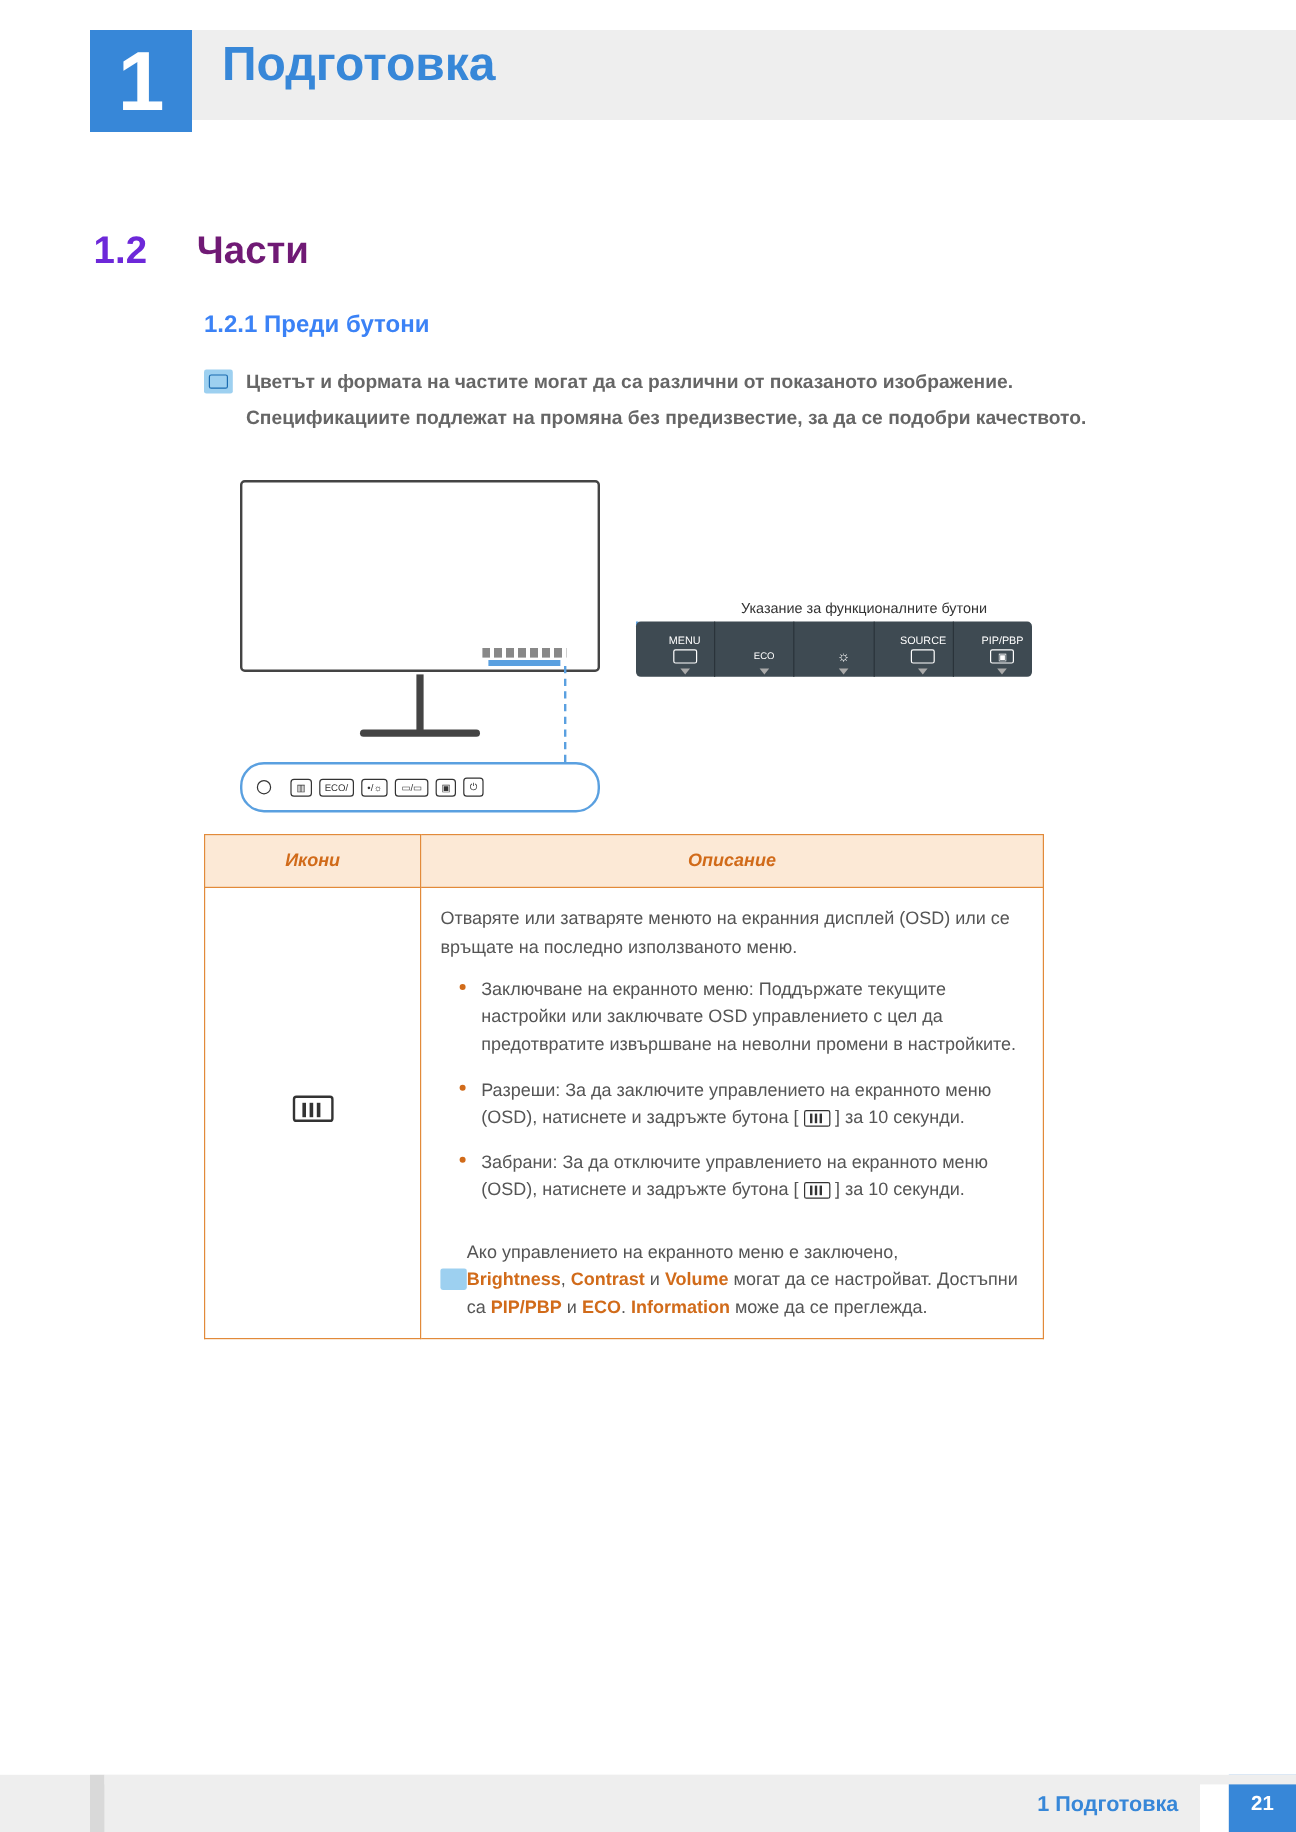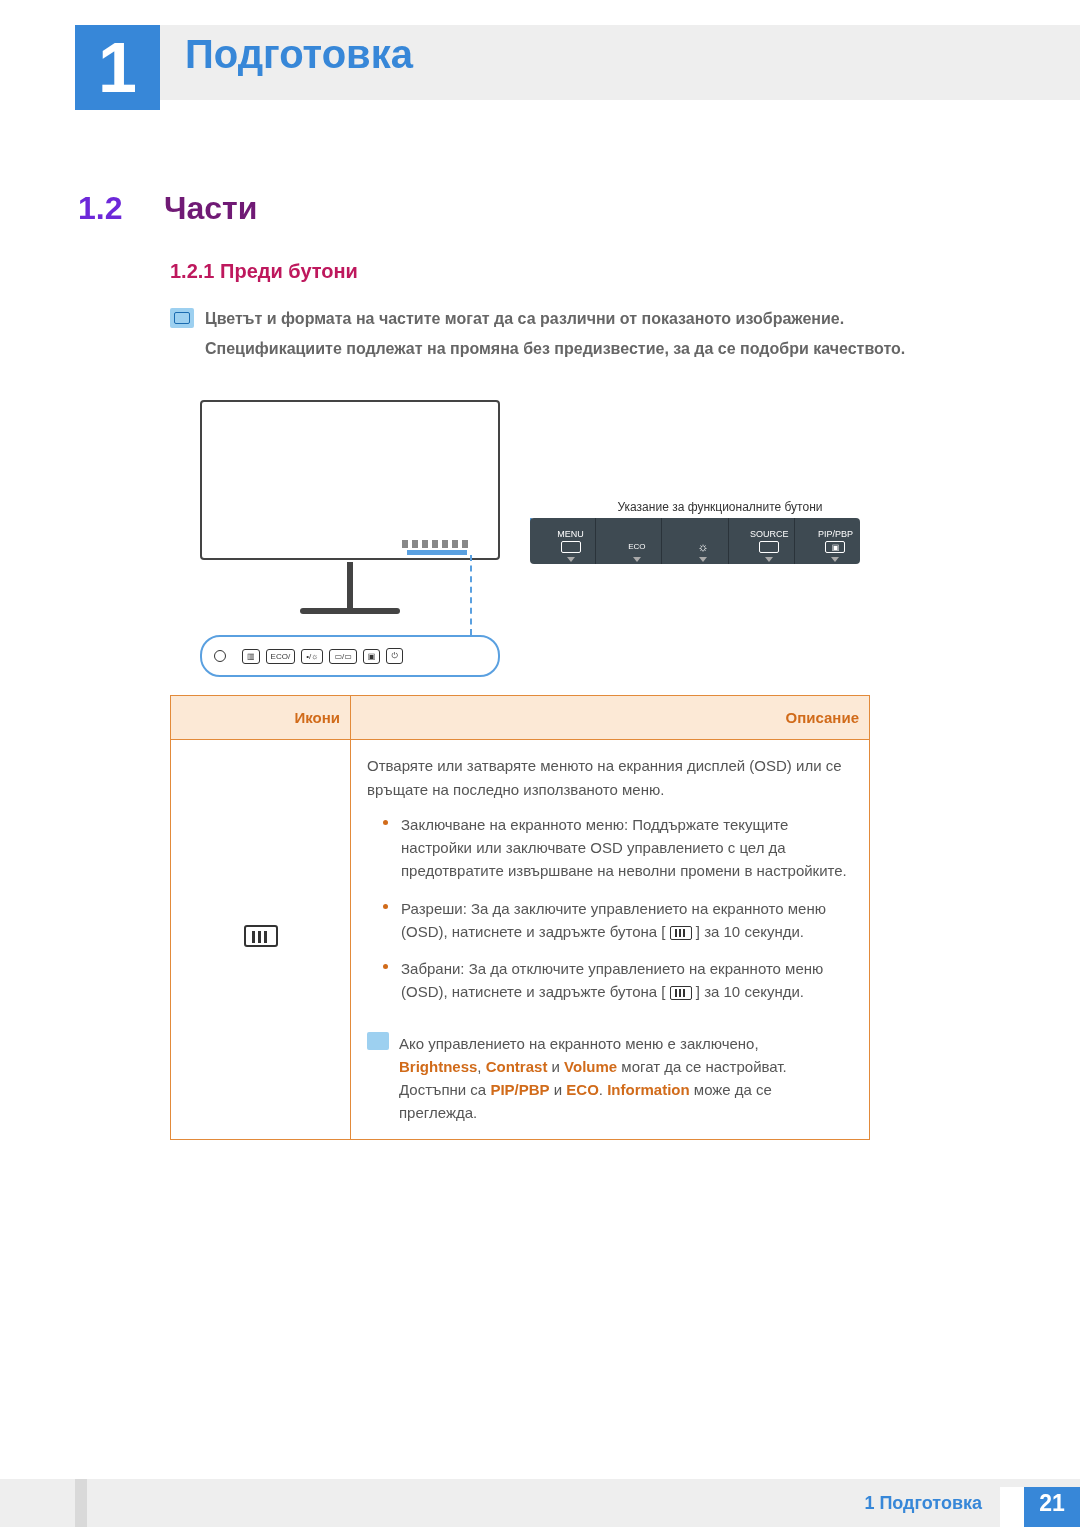--- a/index.html
+++ b/index.html
@@ -44,21 +44,21 @@
     position: absolute;
     top: 190px; left: 164px;
     font-size: 32px;
     color: #701a75;
     font-weight: bold;
   }
   .subsection {
     position: absolute;
     top: 260px; left: 170px;
     font-size: 20px;
-    color: #be185d;
+    color: #3b82f6;
     font-weight: bold;
   }
   .note-icon {
     position: absolute;
     left: 170px;
     width: 24px; height: 20px;
     background: #9dd0f0;
     border-radius: 2px;
     display:flex; align-items:center; justify-content:center;
   }
@@ -158,43 +158,44 @@
     font-size:15px;
     color:#555;
     vertical-align:top;
     text-align:left;
     line-height:1.55;
   }
   .tbl th {
     background:#fce9d6;
     color:#d16b1a;
     font-weight:bold;
-    text-align:right;
+    text-align:center;
     padding:10px;
+    font-style:italic;
   }
   .tbl td.icon-cell{
     width:180px; text-align:center; vertical-align:middle;
   }
   .orange { color:#d16b1a; font-weight:bold; }
   .desc ul { list-style:none; margin:12px 0 0 16px; }
   .desc ul li { position:relative; padding-left:18px; margin-bottom:14px; }
   .desc ul li::before{
     content:""; position:absolute; left:0; top:7px;
     width:5px;height:5px; background:#d16b1a; border-radius:50%;
   }
   .inline-icon{
     display:inline-block; width:22px; height:14px;
     border:1.5px solid #333; border-radius:2px; vertical-align:middle;
     position:relative;
   }
   .inline-icon::after{
     content:""; position:absolute; left:4px; top:2px; width:2px; height:8px; background:#333;
     box-shadow: 4px 0 #333, 8px 0 #333;
   }
-  .note-row { display:flex; gap:10px; margin-top:28px; align-items:flex-start; }
+  .note-row { display:flex; margin-top:28px; align-items:center; }
   .note-row .note-icon-sm{
     width:22px;height:18px;background:#9dd0f0;border-radius:2px;flex-shrink:0;
   }
   .sensor-circle{ width:20px;height:20px;border:2px solid #333;border-radius:50%; display:inline-block;}
   .menu-rect{ width:34px;height:22px;border:2px solid #333;border-radius:3px; display:inline-block; position:relative;}
   .menu-rect::after{
     content:""; position:absolute; left:6px; top:4px; width:3px; height:12px; background:#333;
     box-shadow: 6px 0 #333, 12px 0 #333;
   }
   
@@ -209,21 +210,21 @@
   }
   .footer-top{
     position:absolute; left:87px; right:0; bottom:40px; height:8px; background:#eeeeee;
   }
   .footer-label{
     background:#eeeeee; color:#3787d8; font-weight:bold;
     display:flex; align-items:center; padding:0 18px; font-size:18px;
     flex:1; justify-content:flex-end;
   }
   .footer-num{
-    width:56px; background:#3787d8; color:#fff; font-size:23px; font-weight:bold;
+    width:56px; background:#3787d8; color:#fff; font-size:17px; font-weight:bold;
     display:flex; align-items:center; justify-content:center;
   }
 </style>
 </head>
 <body>
 
 <div class="topband"></div>
 <div class="chapter-box">
   <span>1</span>
 </div>

